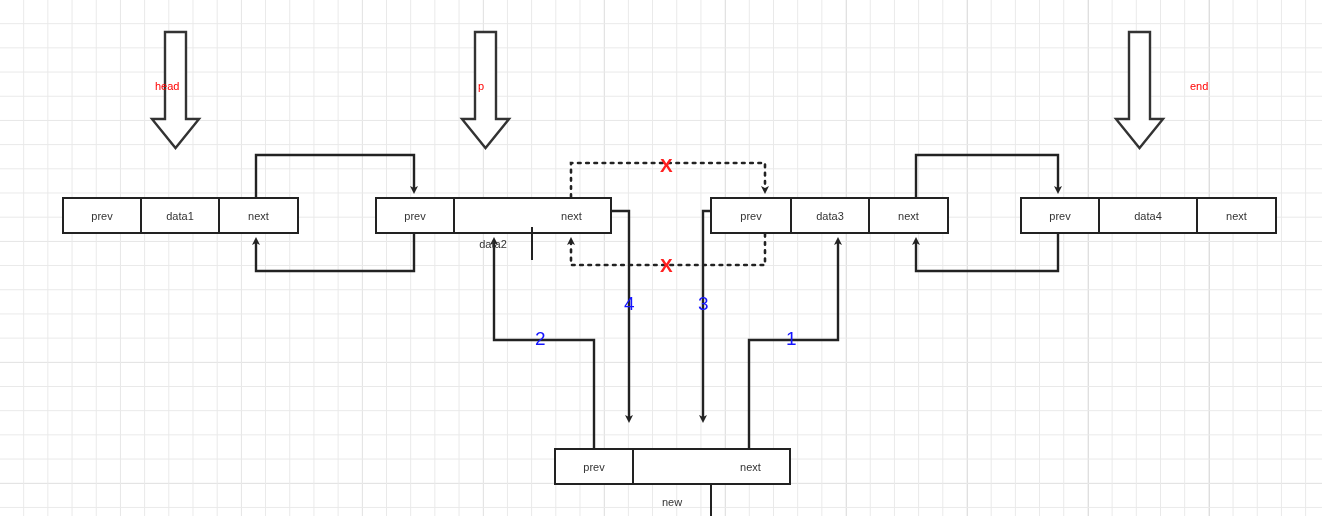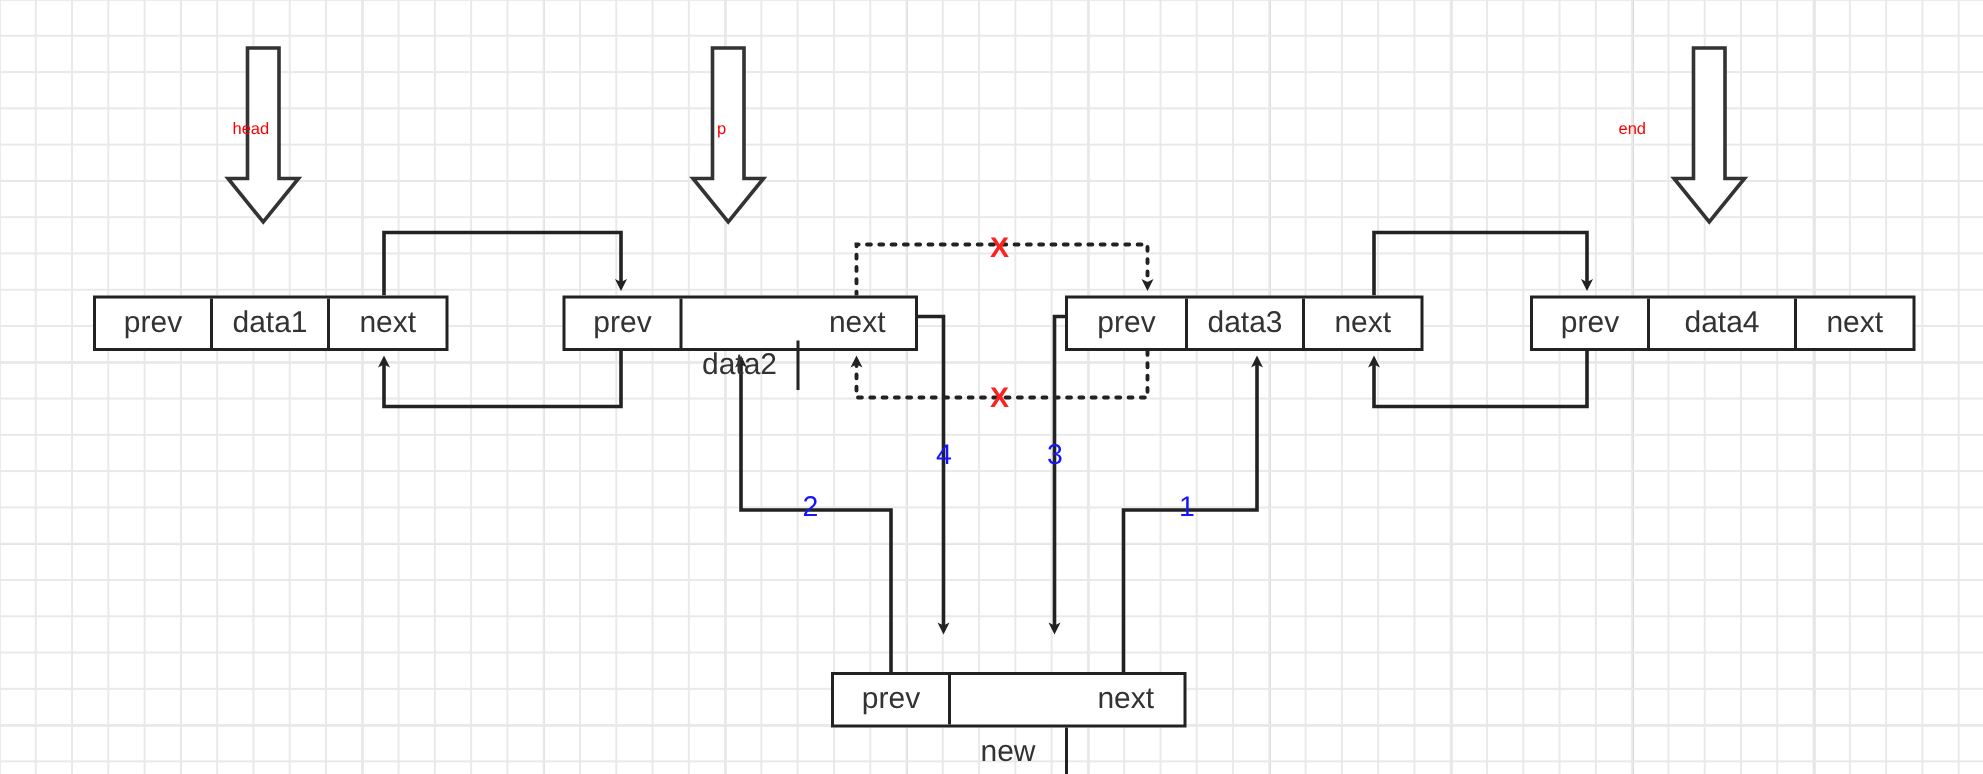--- a/index.html
+++ b/index.html
@@ -18,21 +18,21 @@
       linear-gradient(to bottom, #e9e9e9 1px, transparent 1px),
       linear-gradient(to right, #d8d8d8 1px, transparent 1px),
       linear-gradient(to bottom, #d8d8d8 1px, transparent 1px);
     background-size:24.2px 24.2px, 24.2px 24.2px, 121px 121px, 121px 121px;
     background-position:-1px -1px, -1px -1px, -1px -1px, -1px -1px;
   }
   svg#wires{position:absolute;left:0;top:0;width:1322px;height:516px;pointer-events:none;}
 
   .node{position:absolute;display:flex;height:37px;border:2px solid #222;box-sizing:border-box;background:#fff;}
   .cell{display:flex;align-items:center;justify-content:center;
-        font-size:20px;color:#333;border-right:2px solid #222;box-sizing:border-box;height:100%;}
+        font-size:11px;color:#333;border-right:2px solid #222;box-sizing:border-box;height:100%;}
   .cell:last-child{border-right:none;}
 
   .lbl{position:absolute;font-size:11px;line-height:1;white-space:nowrap;}
   .lbl.red{color:#ff0000;}
   .lbl.blue{color:#1414ff;font-size:19px;}
   .lbl.xmark{color:#ff2020;font-size:19px;font-weight:bold;}
 </style>
 </head>
 <body>
 
@@ -121,21 +121,21 @@
   </div>
 
   <div class="node" style="left:554px;top:448px;">
     <div class="cell" style="width:78px;">prev</div>
     <div class="cell" style="width:78px;margin-top:35px;">new</div>
     <div class="cell" style="width:77px;">next</div>
   </div>
 
   <div class="lbl red" style="left:155px;top:81px;">head</div>
   <div class="lbl red" style="left:478px;top:81px;">p</div>
-  <div class="lbl red" style="left:1079px;top:81px;">end</div>
+  <div class="lbl red" style="left:1190px;top:81px;">end</div>
 
   <div class="lbl blue" style="left:786px;top:329px;">1</div>
   <div class="lbl blue" style="left:535px;top:329px;">2</div>
   <div class="lbl blue" style="left:698px;top:294px;">3</div>
   <div class="lbl blue" style="left:624px;top:294px;">4</div>
 
   <div class="lbl xmark" style="left:660px;top:156px;">X</div>
   <div class="lbl xmark" style="left:660px;top:256px;">X</div>
 
 </div>

